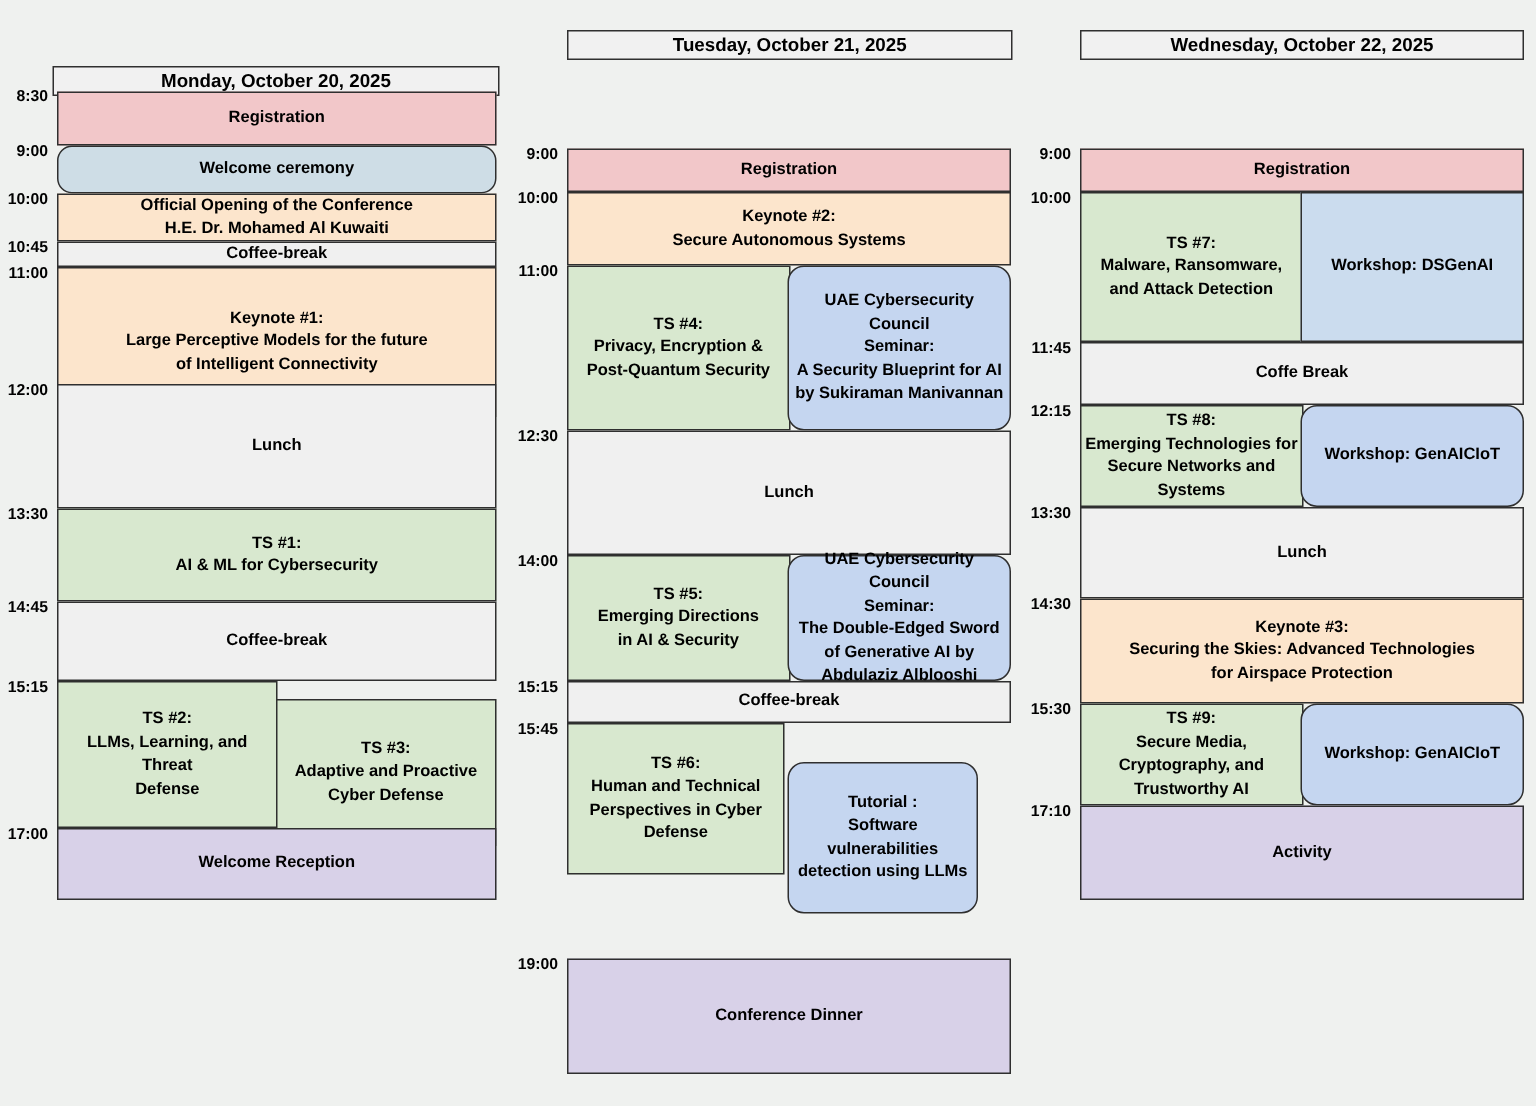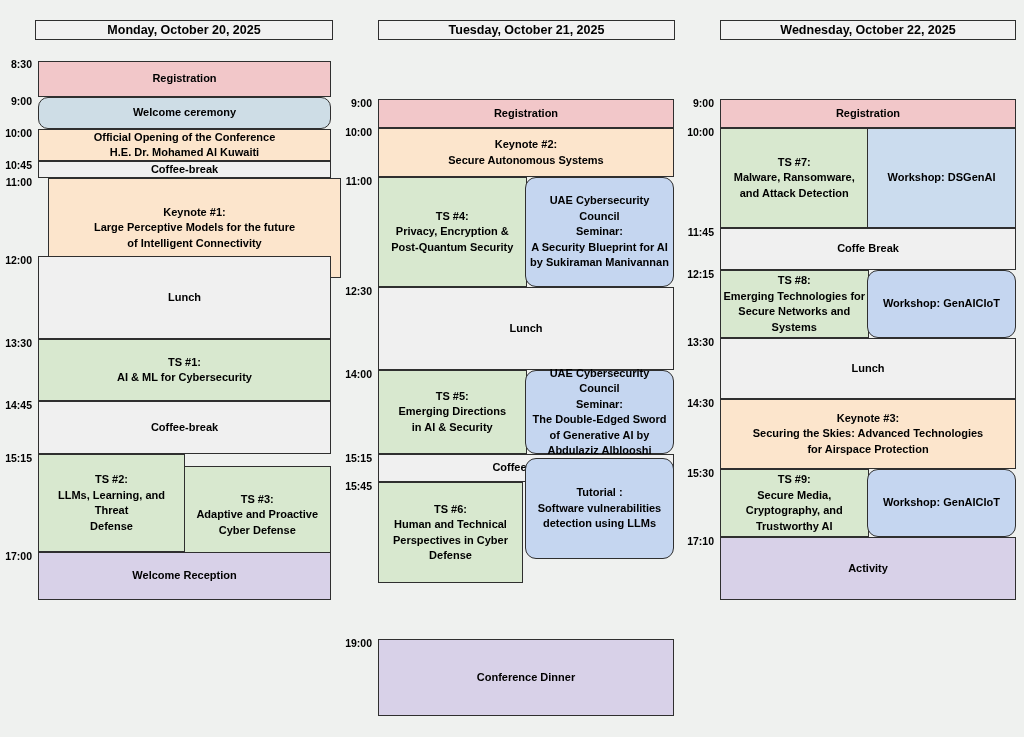--- a/index.html
+++ b/index.html
@@ -35,39 +35,39 @@
   .brk{background:var(--c-break,#f0f0f0);}
   .ses{background:var(--c-session,#d8e8cf);}
   .wks{background:var(--c-workshop,#c5d6f0);border-radius:11px;}
   .wksl{background:var(--c-workshop_light,#cbdcee);}
   .soc{background:var(--c-social,#d8d1e8);}
 </style>
 </head>
 <body>
 
 <div>
-  <div class="hdr" style="left:35px;width:298px;">Monday, October 20, 2025</div>
+  <div class="hdr" style="left:35px;width:298px;margin-top:24px;">Monday, October 20, 2025</div>
 
   <div class="tl" style="left:0;top:58px">8:30</div>
   <div class="tl" style="left:0;top:95px">9:00</div>
   <div class="tl" style="left:0;top:127px">10:00</div>
   <div class="tl" style="left:0;top:159px">10:45</div>
   <div class="tl" style="left:0;top:176px">11:00</div>
   <div class="tl" style="left:0;top:254px">12:00</div>
   <div class="tl" style="left:0;top:337px">13:30</div>
   <div class="tl" style="left:0;top:399px">14:45</div>
   <div class="tl" style="left:0;top:452px">15:15</div>
   <div class="tl" style="left:0;top:550px">17:00</div>
 
   <div class="blk reg" style="left:38px;top:61px;width:293px;height:36px">Registration</div>
   <div class="blk cer" style="left:38px;top:97px;width:293px;height:32px">Welcome ceremony</div>
   <div class="blk key" style="left:38px;top:129px;width:293px;height:32px">Official Opening of the Conference
 H.E. Dr. Mohamed Al Kuwaiti</div>
   <div class="blk brk" style="left:38px;top:161px;width:293px;height:17px">Coffee-break</div>
-  <div class="blk key" style="left:48px;top:178px;width:293px;height:100px">Keynote #1:
+  <div class="blk key" style="left:38px;top:178px;width:293px;height:100px">Keynote #1:
 Large Perceptive Models for the future
 of Intelligent Connectivity</div>
   <div class="blk brk" style="left:38px;top:256px;width:293px;height:83px">Lunch</div>
   <div class="blk ses" style="left:38px;top:339px;width:293px;height:62px">TS #1:
 AI &amp; ML for Cybersecurity</div>
   <div class="blk brk" style="left:38px;top:401px;width:293px;height:53px">Coffee-break</div>
   <div class="blk ses" style="left:38px;top:454px;width:147px;height:98px">TS #2:
 LLMs, Learning, and Threat
 Defense</div>
   <div class="blk ses" style="left:183.5px;top:466px;width:147.5px;height:98px">TS #3:
@@ -105,21 +105,21 @@
   <div class="blk wks" style="left:525px;top:370px;width:149px;height:84px">UAE Cybersecurity Council
 Seminar:
 The Double-Edged Sword
 of Generative AI by
 Abdulaziz Alblooshi</div>
   <div class="blk brk" style="left:378px;top:454px;width:296px;height:28px">Coffee-break</div>
   <div class="blk ses" style="left:378px;top:482px;width:145px;height:101px">TS #6:
 Human and Technical
 Perspectives in Cyber
 Defense</div>
-  <div class="blk wks" style="left:525px;top:458px;width:149px;height:101px">Tutorial :
+  <div class="blk wks" style="left:525px;top:508px;width:127px;height:101px">Tutorial :
 Software vulnerabilities
 detection using LLMs</div>
   <div class="blk soc" style="left:378px;top:639px;width:296px;height:77px">Conference Dinner</div>
 </div>
 
 <div>
   <div class="hdr" style="left:720px;width:296px;">Wednesday, October 22, 2025</div>
 
   <div class="tl" style="left:682px;top:97px">9:00</div>
   <div class="tl" style="left:682px;top:126px">10:00</div>

